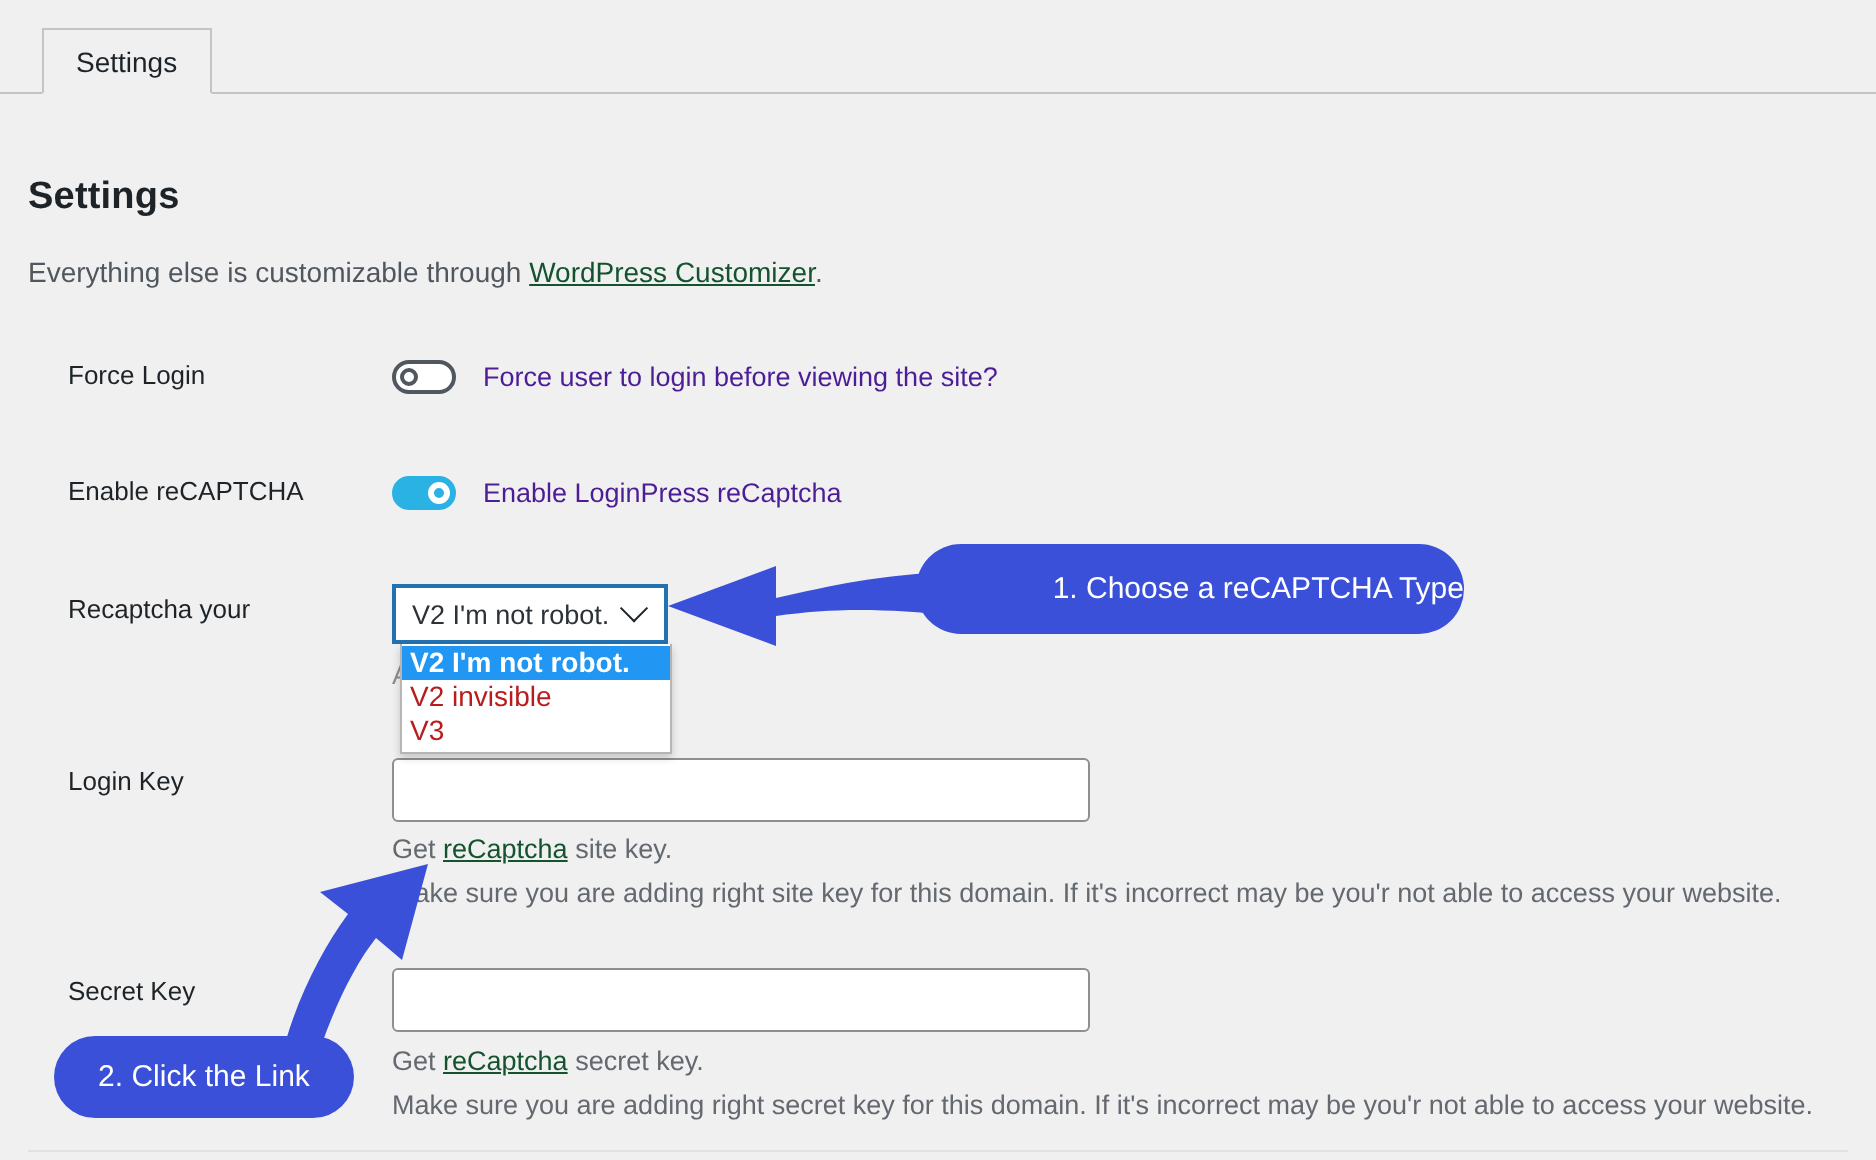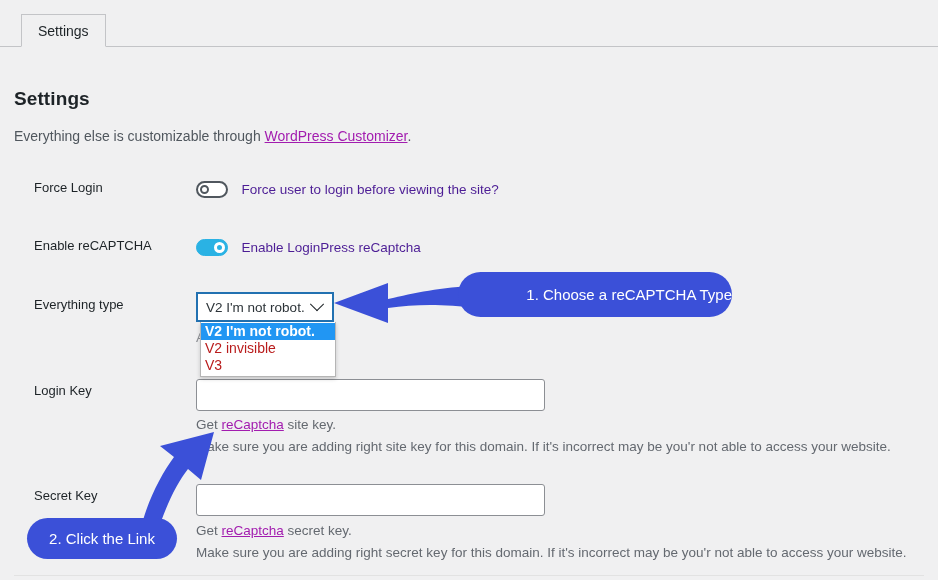--- a/index.html
+++ b/index.html
@@ -30,21 +30,21 @@
   
   .page-title{
     position:absolute;left:14px;top:88px;
     font-size:19px;font-weight:600;color:#1d2327;
     letter-spacing:0.1px;
   }
   .page-sub{
     position:absolute;left:14px;top:128px;
     font-size:14px;color:#50575e;
   }
-  a.lnk{color:#a21caf;text-decoration:underline;}
+  a.lnk{color:#14532d;text-decoration:underline;}
 
   
   .row-label{
     position:absolute;left:14px;
     font-size:13px;font-weight:400;color:#1d2327;
     white-space:nowrap;
     padding-left:20px;
   }
   .field{position:absolute;left:196px;}
 
@@ -158,21 +158,21 @@
   <span class="toggle off"><span class="knob"></span></span>
   <span class="toggle-text">Force user to login before viewing the site?</span>
 </div>
 
 <div class="row-label" style="top:238px">Enable reCAPTCHA</div>
 <div class="field" style="top:238px">
   <span class="toggle on"><span class="knob"></span></span>
   <span class="toggle-text">Enable LoginPress reCaptcha</span>
 </div>
 
-<div class="row-label" style="top:297px">Everything type</div>
+<div class="row-label" style="top:297px">Recaptcha your</div>
 <div class="behind-text">APTCHA</div>
 <div class="field select-wrap" style="top:292px">
   <div class="select-box">
     <span class="val">V2 I'm not robot.</span>
     <span class="chev"></span>
   </div>
   <div class="select-list">
     <div class="opt sel">V2 I'm not robot.</div>
     <div class="opt">V2 invisible</div>
     <div class="opt">V3</div>

